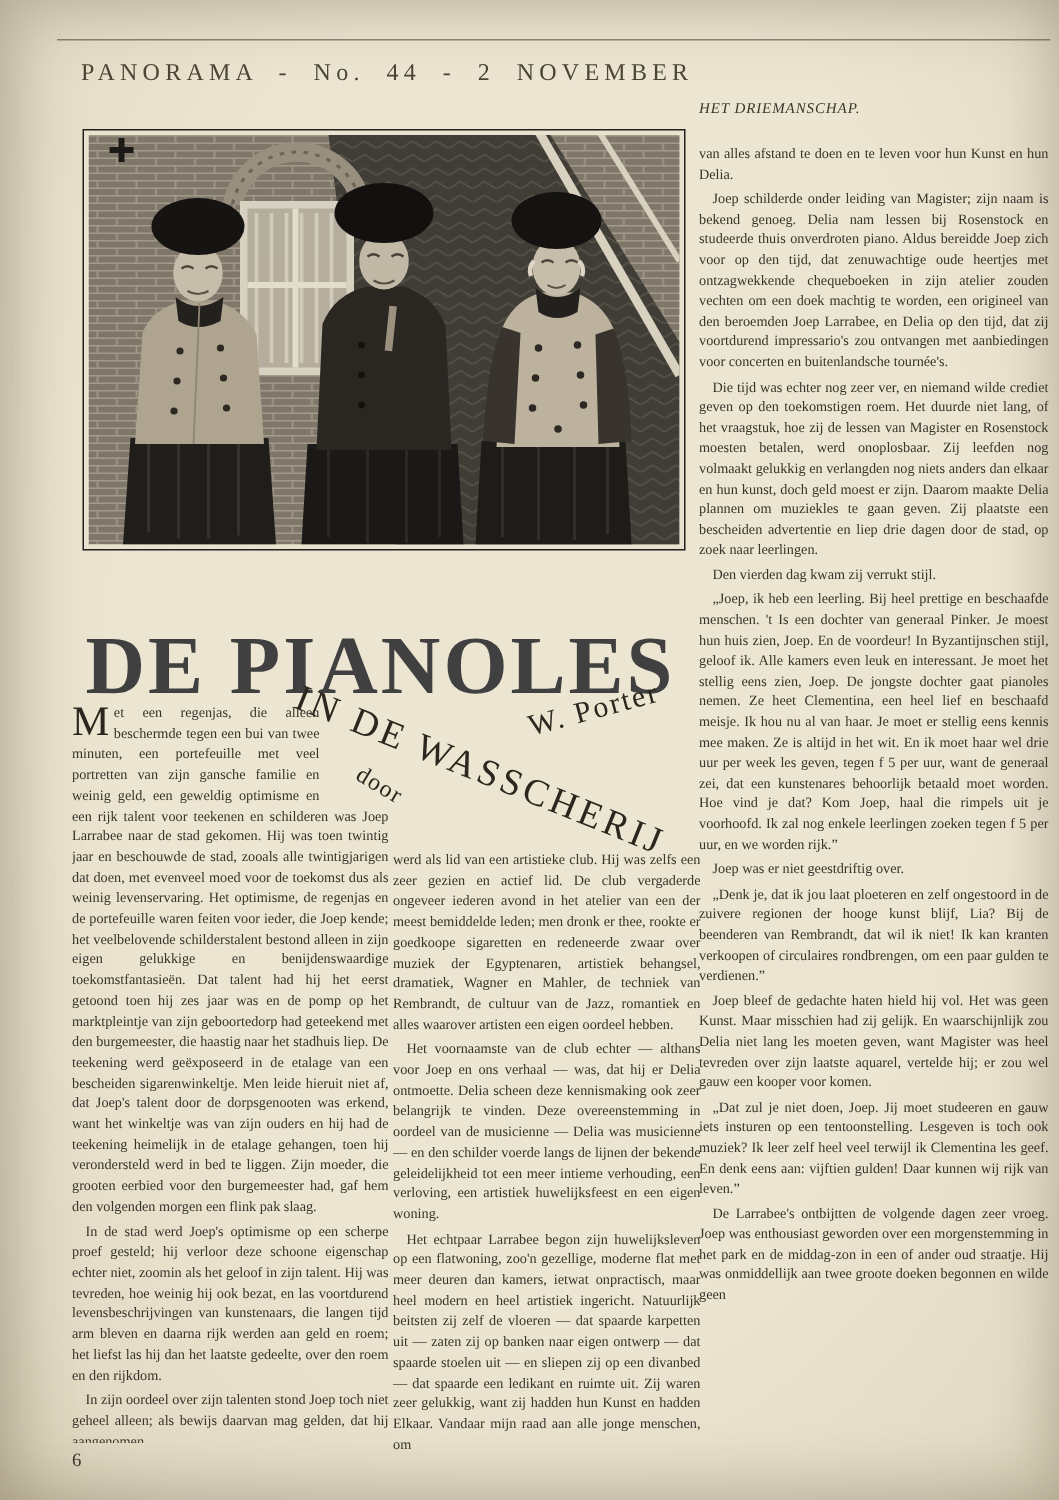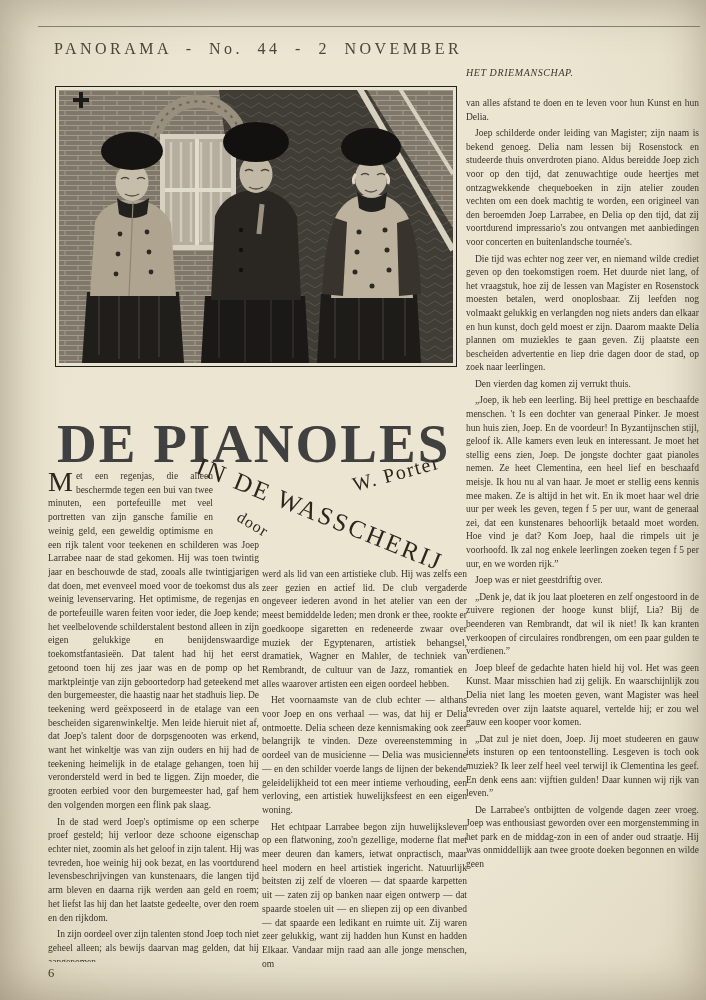--- a/index.html
+++ b/index.html
@@ -161,21 +161,21 @@
 <div class="col col-middle">
   <p class="noindent">werd als lid van een artistieke club. Hij was zelfs een zeer gezien en actief lid. De club vergaderde ongeveer iederen avond in het atelier van een der meest bemiddelde leden; men dronk er thee, rookte er goedkoope sigaretten en redeneerde zwaar over muziek der Egyptenaren, artistiek behangsel, dramatiek, Wagner en Mahler, de techniek van Rembrandt, de cultuur van de Jazz, romantiek en alles waarover artisten een eigen oordeel hebben.</p>
   <p>Het voornaamste van de club echter — althans voor Joep en ons verhaal — was, dat hij er Delia ontmoette. Delia scheen deze kennismaking ook zeer belangrijk te vinden. Deze overeenstemming in oordeel van de musicienne — Delia was musicienne — en den schilder voerde langs de lijnen der bekende geleidelijkheid tot een meer intieme verhouding, een verloving, een artistiek huwelijksfeest en een eigen woning.</p>
   <p>Het echtpaar Larrabee begon zijn huwelijksleven op een flatwoning, zoo'n gezellige, moderne flat met meer deuren dan kamers, ietwat onpractisch, maar heel modern en heel artistiek ingericht. Natuurlijk beitsten zij zelf de vloeren — dat spaarde karpetten uit — zaten zij op banken naar eigen ontwerp — dat spaarde stoelen uit — en sliepen zij op een divanbed — dat spaarde een ledikant en ruimte uit. Zij waren zeer gelukkig, want zij hadden hun Kunst en hadden Elkaar. Vandaar mijn raad aan alle jonge menschen, om</p>
 </div>
 
 <div class="col col-right">
   <p class="noindent">van alles afstand te doen en te leven voor hun Kunst en hun Delia.</p>
   <p>Joep schilderde onder leiding van Magister; zijn naam is bekend genoeg. Delia nam lessen bij Rosenstock en studeerde thuis onverdroten piano. Aldus bereidde Joep zich voor op den tijd, dat zenuwachtige oude heertjes met ontzagwekkende chequeboeken in zijn atelier zouden vechten om een doek machtig te worden, een origineel van den beroemden Joep Larrabee, en Delia op den tijd, dat zij voortdurend impressario's zou ontvangen met aanbiedingen voor concerten en buitenlandsche tournée's.</p>
   <p>Die tijd was echter nog zeer ver, en niemand wilde crediet geven op den toekomstigen roem. Het duurde niet lang, of het vraagstuk, hoe zij de lessen van Magister en Rosenstock moesten betalen, werd onoplosbaar. Zij leefden nog volmaakt gelukkig en verlangden nog niets anders dan elkaar en hun kunst, doch geld moest er zijn. Daarom maakte Delia plannen om muziekles te gaan geven. Zij plaatste een bescheiden advertentie en liep drie dagen door de stad, op zoek naar leerlingen.</p>
-  <p>Den vierden dag komen zij verrukt thuis.</p>
+  <p>Den vierden dag kwam zij verrukt stijl.</p>
   <p>„Joep, ik heb een leerling. Bij heel prettige en beschaafde menschen. 't Is een dochter van generaal Pinker. Je moest hun huis zien, Joep. En de voordeur! In Byzantijnschen stijl, geloof ik. Alle kamers even leuk en interessant. Je moet het stellig eens zien, Joep. De jongste dochter gaat pianoles nemen. Ze heet Clementina, een heel lief en beschaafd meisje. Ik hou nu al van haar. Je moet er stellig eens kennis mee maken. Ze is altijd in het wit. En ik moet haar wel drie uur per week les geven, tegen f 5 per uur, want de generaal zei, dat een kunstenares behoorlijk betaald moet worden. Hoe vind je dat? Kom Joep, haal die rimpels uit je voorhoofd. Ik zal nog enkele leerlingen zoeken tegen f 5 per uur, en we worden rijk.”</p>
   <p>Joep was er niet geestdriftig over.</p>
   <p>„Denk je, dat ik jou laat ploeteren en zelf ongestoord in de zuivere regionen der hooge kunst blijf, Lia? Bij de beenderen van Rembrandt, dat wil ik niet! Ik kan kranten verkoopen of circulaires rondbrengen, om een paar gulden te verdienen.”</p>
   <p>Joep bleef de gedachte haten hield hij vol. Het was geen Kunst. Maar misschien had zij gelijk. En waarschijnlijk zou Delia niet lang les moeten geven, want Magister was heel tevreden over zijn laatste aquarel, vertelde hij; er zou wel gauw een kooper voor komen.</p>
   <p>„Dat zul je niet doen, Joep. Jij moet studeeren en gauw iets insturen op een tentoonstelling. Lesgeven is toch ook muziek? Ik leer zelf heel veel terwijl ik Clementina les geef. En denk eens aan: vijftien gulden! Daar kunnen wij rijk van leven.”</p>
   <p>De Larrabee's ontbijtten de volgende dagen zeer vroeg. Joep was enthousiast geworden over een morgenstemming in het park en de middag-zon in een of ander oud straatje. Hij was onmiddellijk aan twee groote doeken begonnen en wilde geen</p>
 </div>
 
 <div class="page-number">6</div>
 

